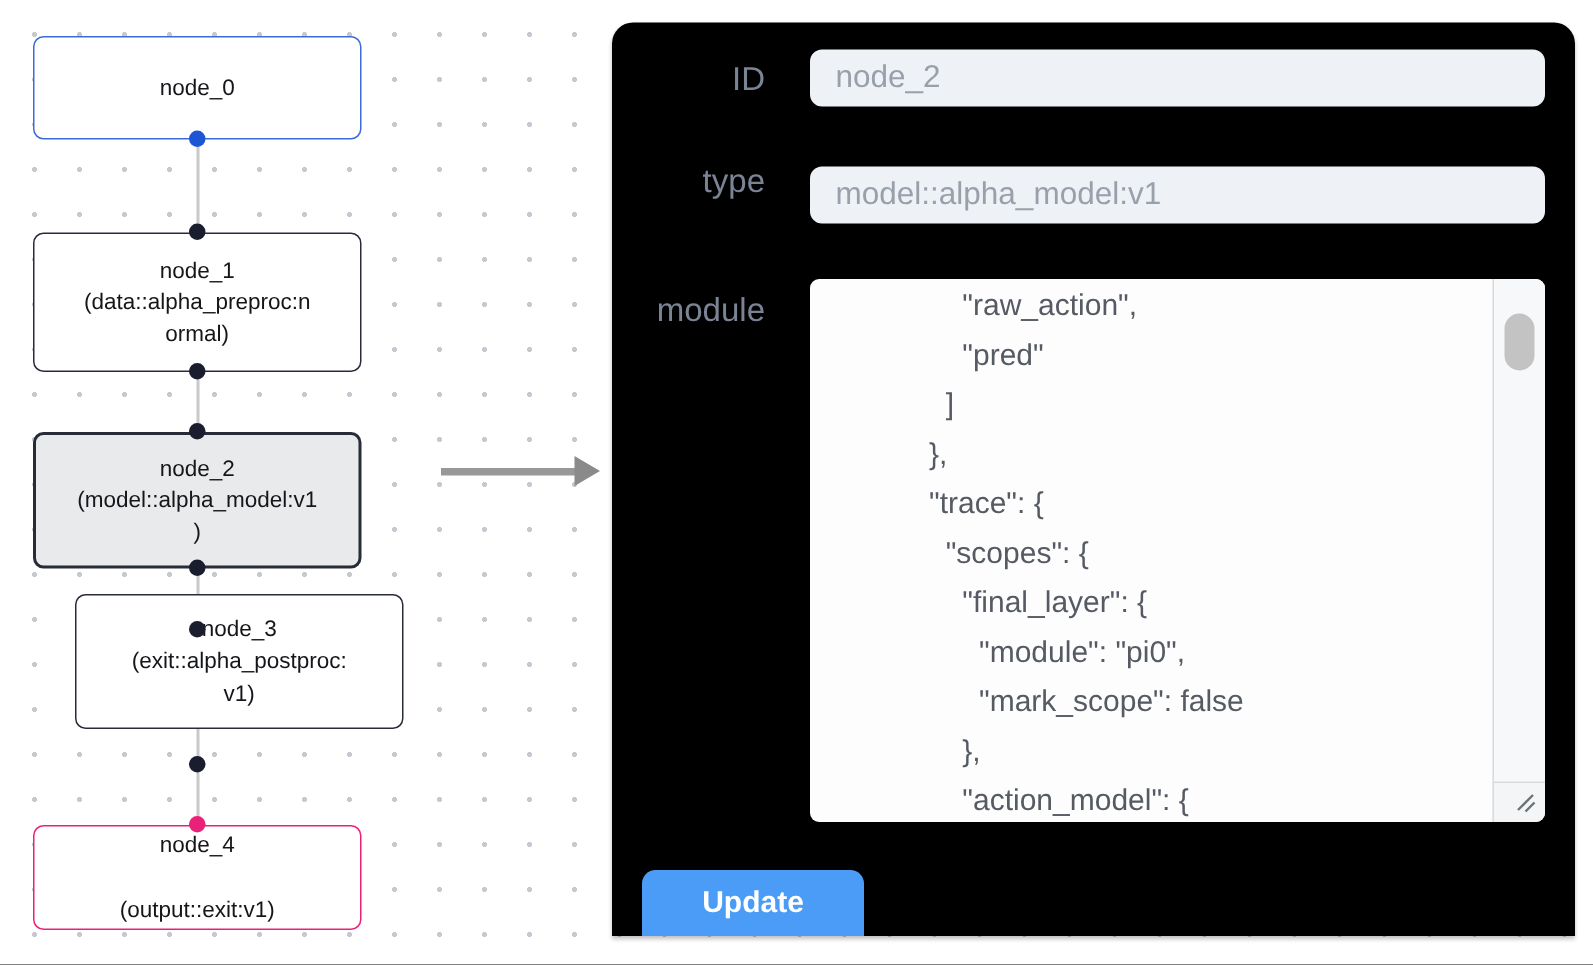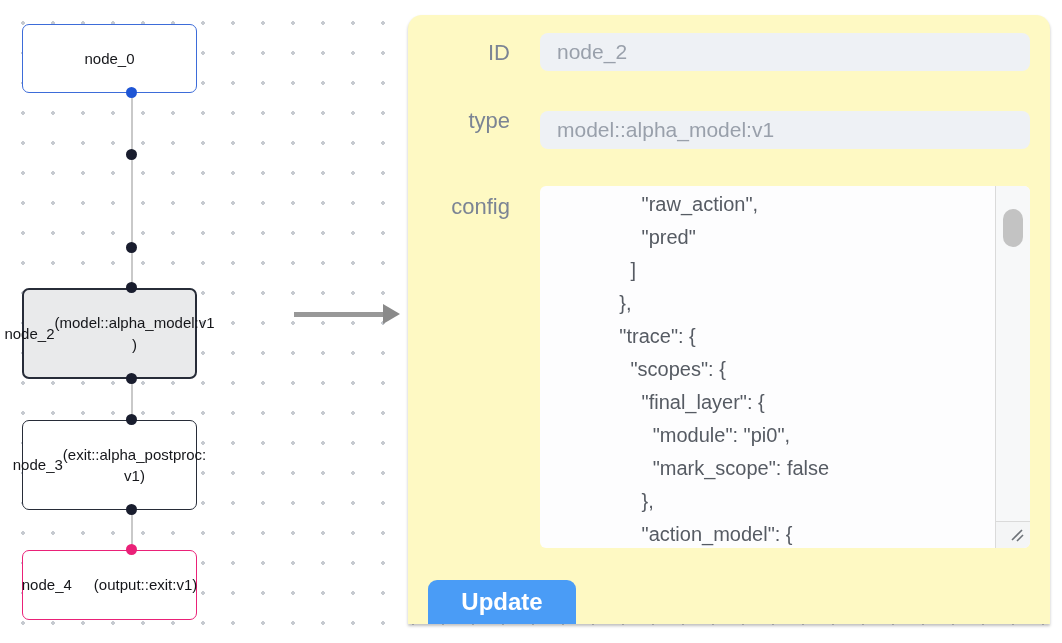--- a/index.html
+++ b/index.html
@@ -10,49 +10,49 @@
     background-image: radial-gradient(circle, #c6cad0 1.6px, transparent 1.9px);
     background-size: 30px 30px;
     background-position: 8px 8px;
     position: relative;
   }
 
   
   .flow-canvas { position: absolute; left: 0; top: 0; width: 300px; height: 643px; }
   .edge-line { position: absolute; left: 131px; top: 93px; width: 2px; height: 462px; background: #c9c9c9; z-index: 1; }
   .node {
-    position: absolute; left: 22px; width: 175px; z-index: 2;
+    position: absolute; left: 22px; width: 219px; z-index: 2;
     background: #ffffff; border: 1.6px solid #272c38; border-radius: 7px;
-    display: flex; align-items: center; justify-content: center;
+    display: flex; flex-direction: column; align-items: center; justify-content: center;
     text-align: center; color: #15161a; font-size: 15px; line-height: 1.42;
   }
   .node .node-subtitle { white-space: pre-line; }
   .node-0 { top: 24px;  height: 69px; border-color: #3d6cd9; }
   .node-1 { top: 155px; height: 93px; }
   .node-2 { top: 288px; height: 91px; background: #e9eaeb; border-width: 2px; }
-  .node-3 { top: 420px; height: 90px; }
+  .node-3 { top: 396px; height: 90px; margin-left: 28px; }
   .node-4 { top: 550px; height: 70px; border-color: #ea2178; gap: 22px; }
   .port { position: absolute; left: 126px; width: 11px; height: 11px; border-radius: 50%; background: #191d2e; z-index: 3; }
   .port-blue { background: #1e55d5; }
   .port-pink { background: #ea2178; }
 
   
   .transition { position: absolute; left: 288px; top: 296px; width: 112px; z-index: 4; }
   .transition-label { font-size: 31px; color: #0b0b0b; text-align: center; letter-spacing: 1px; }
   .transition-arrow { position: relative; margin-top: 8px; height: 20px; }
   .transition-arrow .shaft { position: absolute; left: 6px; right: 16px; top: 8px; height: 5px; background: #989898; }
   .transition-arrow .head {
     position: absolute; right: 0; top: 0; width: 0; height: 0;
     border-left: 17px solid #8a8a8a; border-top: 10px solid transparent; border-bottom: 10px solid transparent;
   }
 
   
   .config-panel {
     position: absolute; left: 408px; top: 15px; width: 642px; height: 609px;
-    background: #fef9c3; border-radius: 14px 14px 0 0; overflow: hidden; z-index: 5;
+    background: #000000; border-radius: 14px 14px 0 0; overflow: hidden; z-index: 5;
     box-shadow: 0 2px 3px rgba(0,0,0,0.25);
   }
   .field-label { position: absolute; left: 0; width: 102px; text-align: right; color: #7b8494; font-size: 22px; }
   .label-id { top: 25px; }
   .label-type { top: 93px; }
   .label-config { top: 179px; }
   .panel-input {
     position: absolute; left: 132px; width: 490px; height: 38px;
     background: #eef1f5; border: none; outline: none; border-radius: 8px;
     color: #99a0ab; font-size: 21px; padding: 0 17px;
@@ -77,33 +77,38 @@
   .scroll-thumb { position: absolute; right: 7px; top: 23px; width: 20px; height: 38px; border-radius: 10px; background: #c3c3c3; }
   .scroll-corner {
     position: absolute; right: 0; bottom: 0; width: 35px; height: 27px;
     background: #f4f5f6; border-left: 1px solid #dadada; border-top: 1px solid #dadada;
   }
   .resize-grip { position: absolute; right: 4px; bottom: 4px; width: 18px; height: 18px; }
 
   .update-button {
     position: absolute; left: 20px; top: 565px; width: 148px; height: 52px;
     background: #4a9cf6; border: none; border-radius: 9px;
-    color: #ffffff; font-size: 24px; font-weight: 600; text-align: center;
+    color: #ffffff; font-size: 20px; font-weight: 600; text-align: center;
     font-family: "Liberation Sans", sans-serif; cursor: pointer;
     padding-bottom: 8px;
   }
 </style>
 </head>
 <body>
 
 <div class="flow-canvas">
   <div class="edge-line"></div>
 
   <div class="node node-0">
     <div class="node-title">node_0</div>
+  </div>
+  <div class="node node-1">
+    <div class="node-title">node_1</div>
+    <div class="node-subtitle">(data::alpha_preproc:n
+ormal)</div>
   </div>
   <div class="node node-2">
     <div class="node-title">node_2</div>
     <div class="node-subtitle">(model::alpha_model:v1
 )</div>
   </div>
   <div class="node node-3">
     <div class="node-title">node_3</div>
     <div class="node-subtitle">(exit::alpha_postproc:
 v1)</div>
@@ -131,21 +136,21 @@
 </div>
 
 <div class="config-panel">
 
   <div class="field-label label-id">ID</div>
   <input class="panel-input input-id" type="text" value="node_2" style="">
 
   <div class="field-label label-type">type</div>
   <input class="panel-input input-type" type="text" value="model::alpha_model:v1" style="">
 
-  <div class="field-label label-config">config</div>
+  <div class="field-label label-config">module</div>
 
   <div class="config-box">
     <pre class="config-text">          "raw_action",
           "pred"
         ]
       },
       "trace": {
         "scopes": {
           "final_layer": {
             "module": "pi0",

